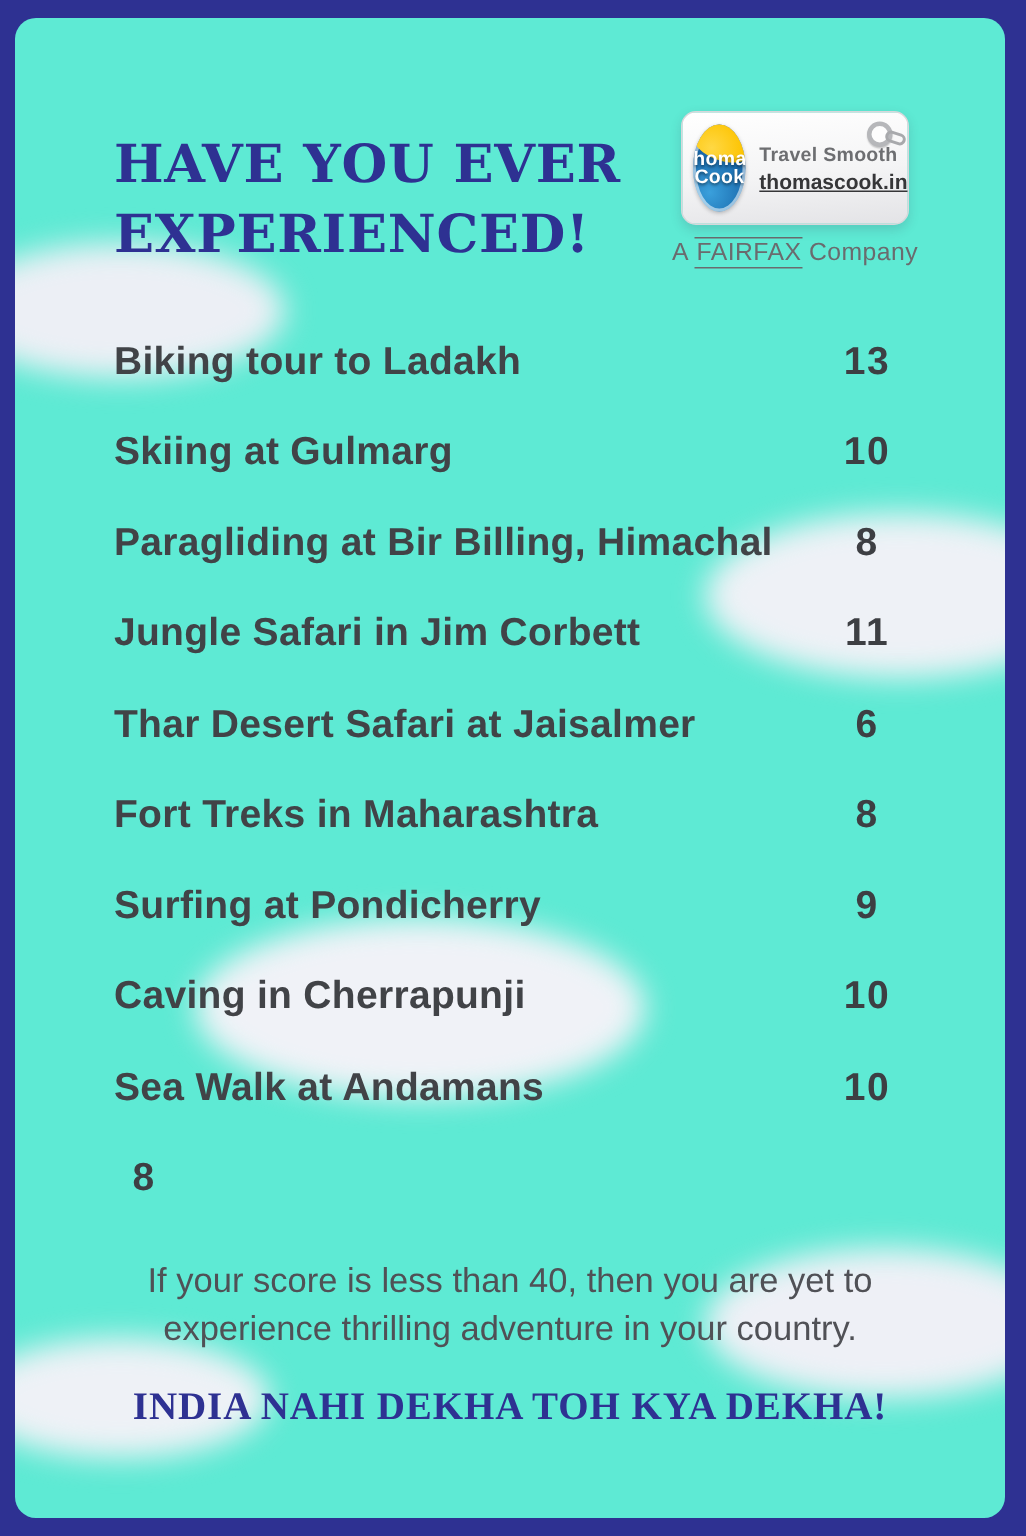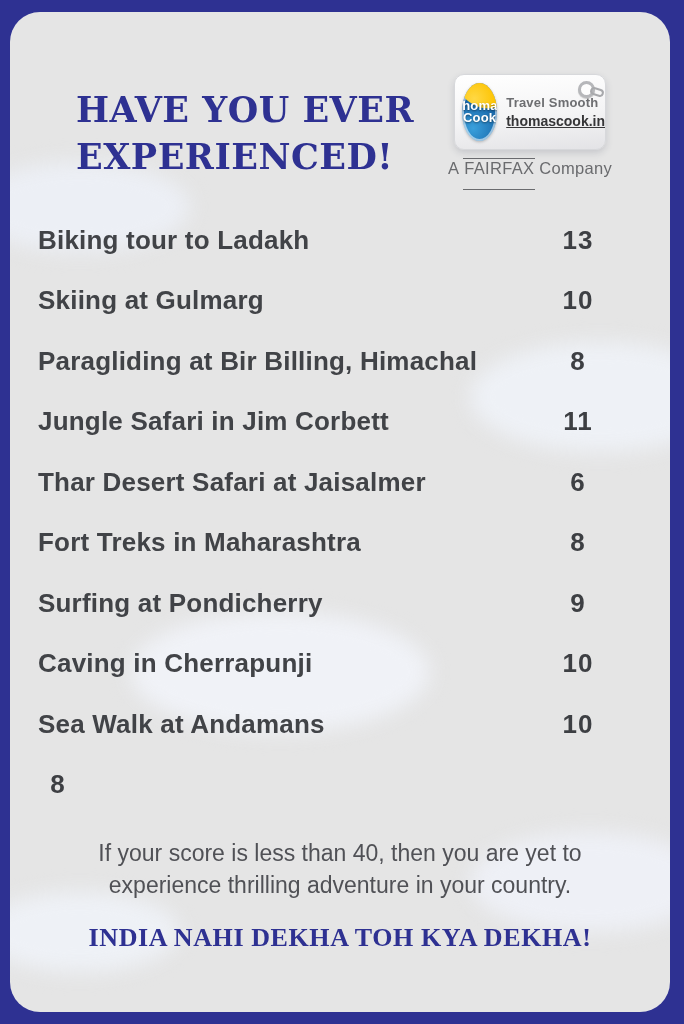--- a/index.html
+++ b/index.html
@@ -6,22 +6,22 @@
   body{
     width:684px;height:1024px;
     background:#2e3192;
     font-family:"Liberation Sans",sans-serif;
     position:relative;
     overflow:hidden;
   }
   .card{
     position:absolute;
     left:10px;top:12px;right:14px;bottom:12px;
-    background:#e5e5e5;
-    border-radius:30px;
+    background:#5eead4;
+    border-radius:14px;
     overflow:hidden;
   }
   
   .cloud{position:absolute;border-radius:50%;background:#eceff5;filter:blur(10px);}
   .cloud.c1{width:220px;height:90px;left:-40px;top:150px;}
   .cloud.c2{width:260px;height:110px;right:-60px;top:330px;background:#eef1f6;}
   .cloud.c3{width:300px;height:120px;left:120px;top:600px;background:#f0f2f7;}
   .cloud.c4{width:240px;height:100px;right:-40px;top:820px;background:#eef0f6;}
   .cloud.c5{width:200px;height:80px;left:-30px;bottom:40px;background:#eef1f6;}
 
@@ -104,26 +104,26 @@
   .fairfax{
     margin-top:9px;
     font-size:16.5px;
     color:#6a6b6e;
     letter-spacing:.3px;
     white-space:nowrap;
   }
   .fairfax .fx-name{
     border-top:1.5px solid #6a6b6e;
     border-bottom:1.5px solid #6a6b6e;
-    padding:0 1px 12px 1px;
+    padding:0 1px 1px 1px;
     margin:0 4px;
   }
 
   .list{
-    padding:30px 72px 0 28px;
+    padding:30px 72px 0 66px;
   }
   .row{
     height:60.5px;
     display:flex;
     align-items:center;
     justify-content:space-between;
   }
   .row .label{
     font-size:26px;
     font-weight:bold;

